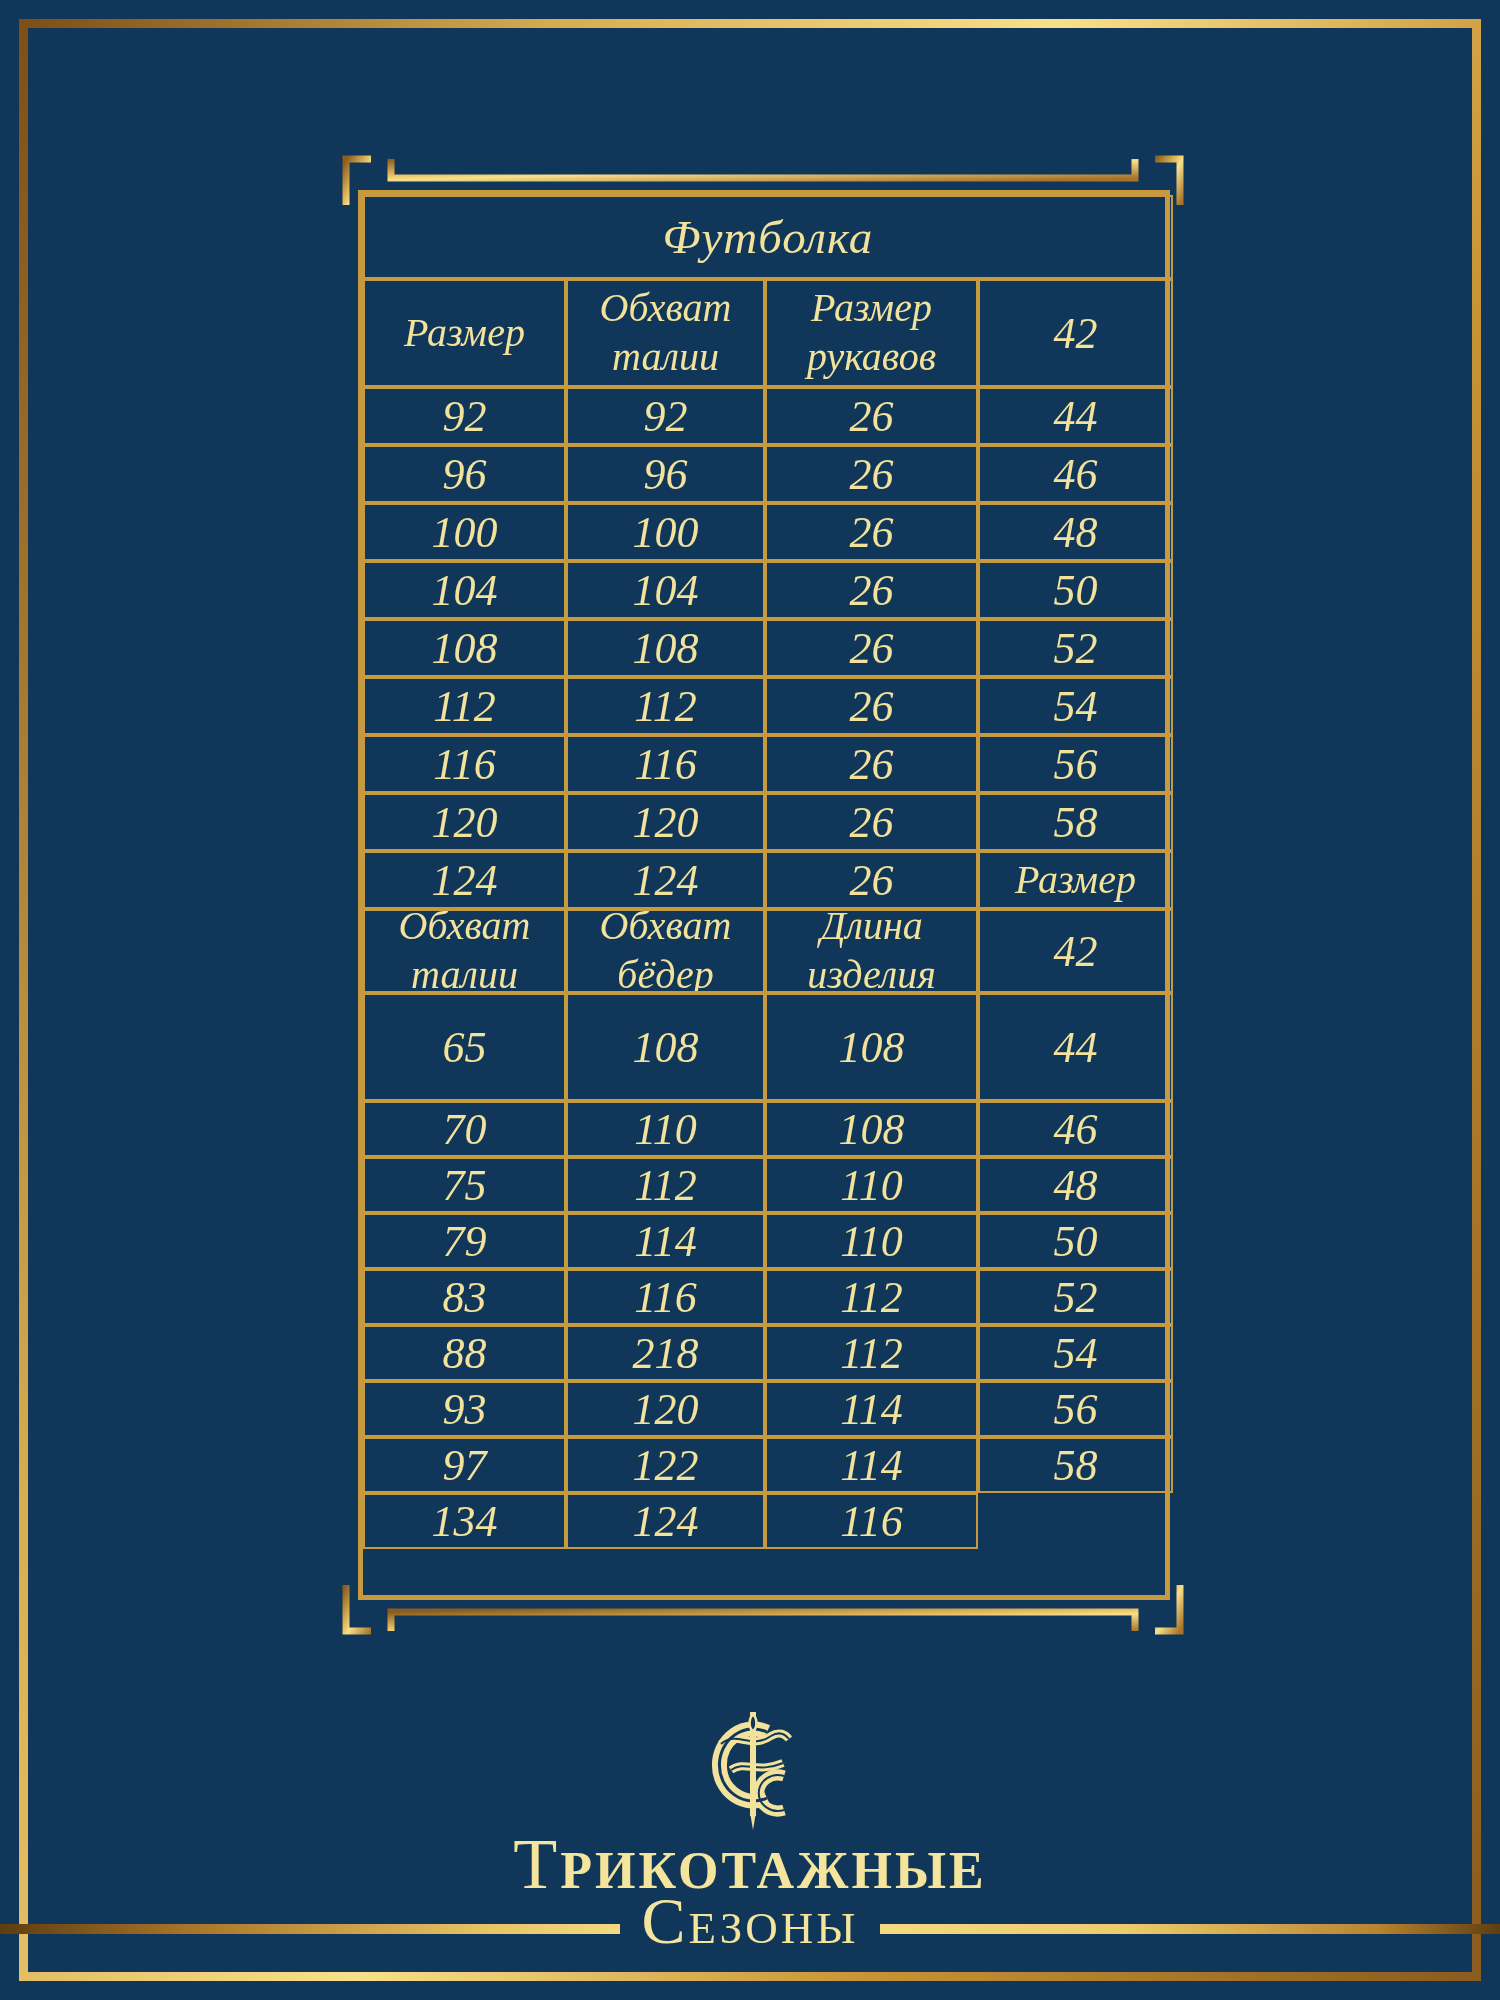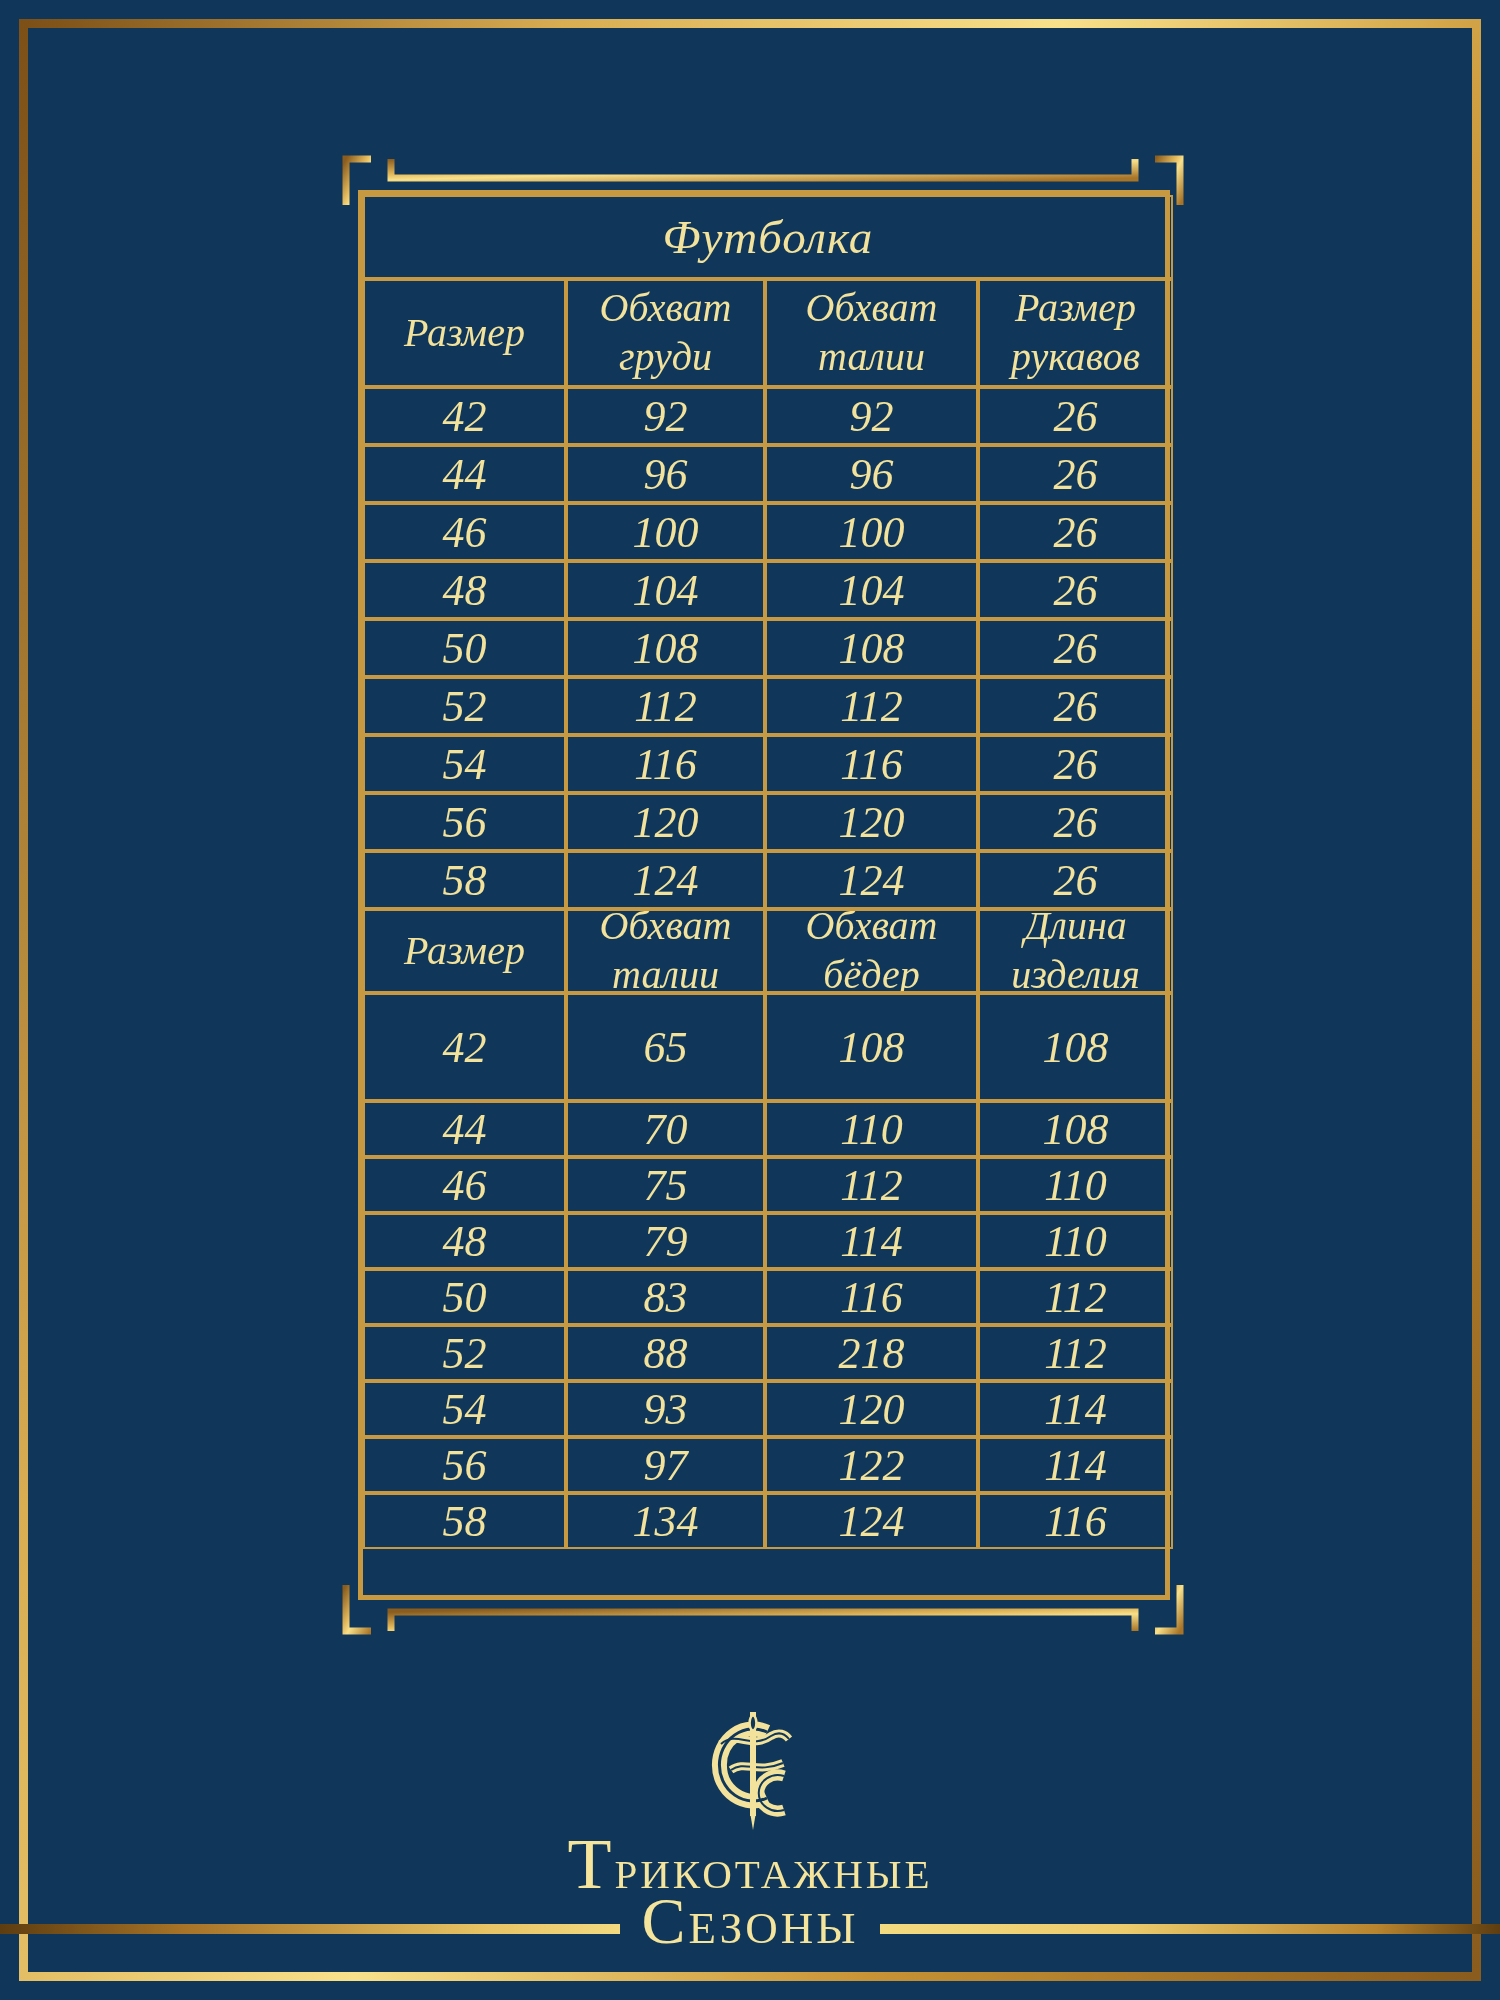--- a/index.html
+++ b/index.html
@@ -47,21 +47,21 @@
   .size-table .row-header { font-size:40px; line-height:1.22; }
   .size-table .row-data   { font-size:44px; }
 
   
   .monogram-wrap { position:absolute; left:0; right:0; top:1708px; text-align:center; }
   .brand-line1 {
     position:absolute; left:0; right:0; top:1828px; text-align:center;
     color:#f4e49c; letter-spacing:3px; line-height:72px; white-space:nowrap;
   }
   .brand-line1 .init { font-size:72px; }
-  .brand-line1 .rest { font-size:41px; }
+  .brand-line1 .rest { font-size:52px;font-weight:bold; }
   .brand-line2-row {
     position:absolute; left:0; right:0; top:1896px; height:66px;
     display:flex; align-items:center;
   }
   .brand-line2-row .gold-line { flex:1 1 auto; height:10px; }
   .gold-line.left  { background:linear-gradient(90deg,#5e3d10 0%,#a87428 30%,#e7c364 78%,#f4da80 100%); }
   .gold-line.right { background:linear-gradient(90deg,#f4da80 0%,#eccb6c 40%,#b9852f 80%,#5e3d10 100%); }
   .brand-line2 {
     flex:0 0 auto; margin:16px 22px; color:#f4e49c; letter-spacing:3px;
     line-height:66px; white-space:nowrap;
@@ -103,21 +103,20 @@
     <path d="M 29 81 L 48 81"></path>
     <path d="M 29 1429 L 48 1429"></path>
     <path d="M 862 81 L 881 81"></path>
     <path d="M 862 1429 L 881 1429"></path>
   </g>
 </svg>
 
 <div class="size-table" id="size-table">
     <div class="cell row-title">Футболка</div>
     <div class="cell row-header">Размер</div>
-    <div class="cell row-header">Обхват груди</div>
     <div class="cell row-header">Обхват талии</div>
     <div class="cell row-header">Размер рукавов</div>
     <div class="cell row-data">42</div>
     <div class="cell row-data">92</div>
     <div class="cell row-data">92</div>
     <div class="cell row-data">26</div>
     <div class="cell row-data">44</div>
     <div class="cell row-data">96</div>
     <div class="cell row-data">96</div>
     <div class="cell row-data">26</div>

